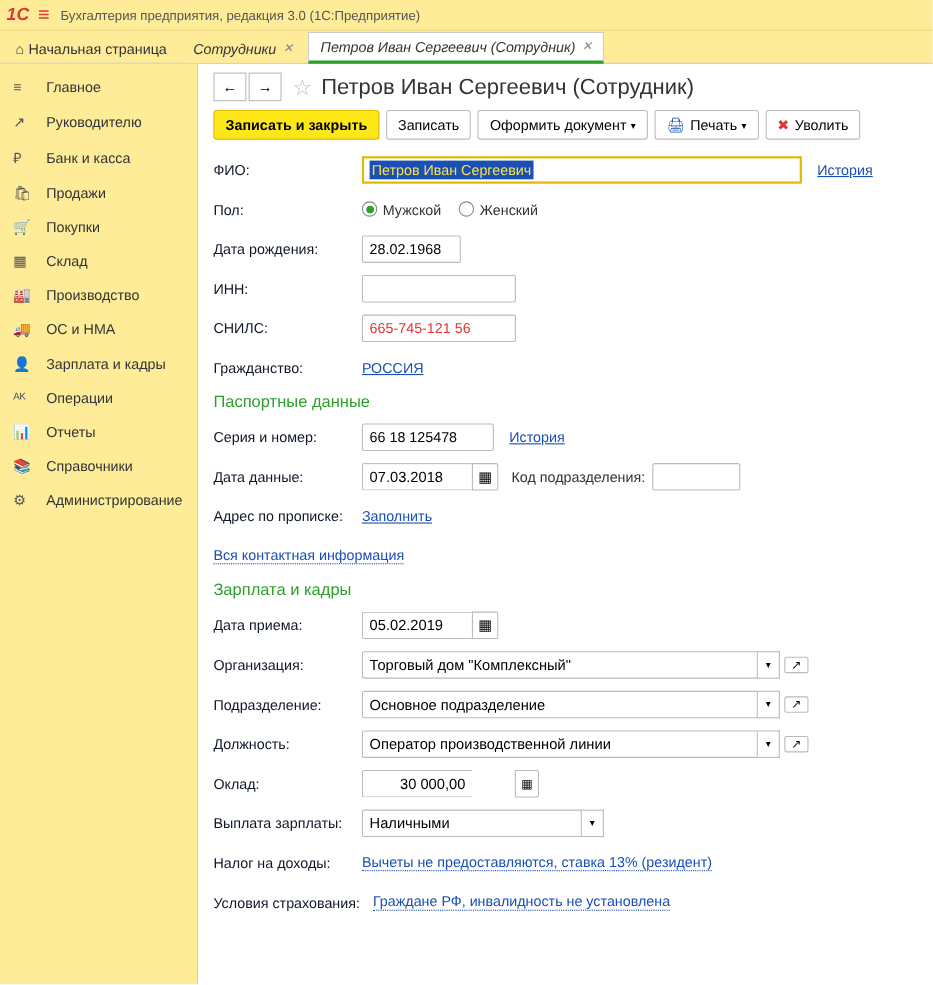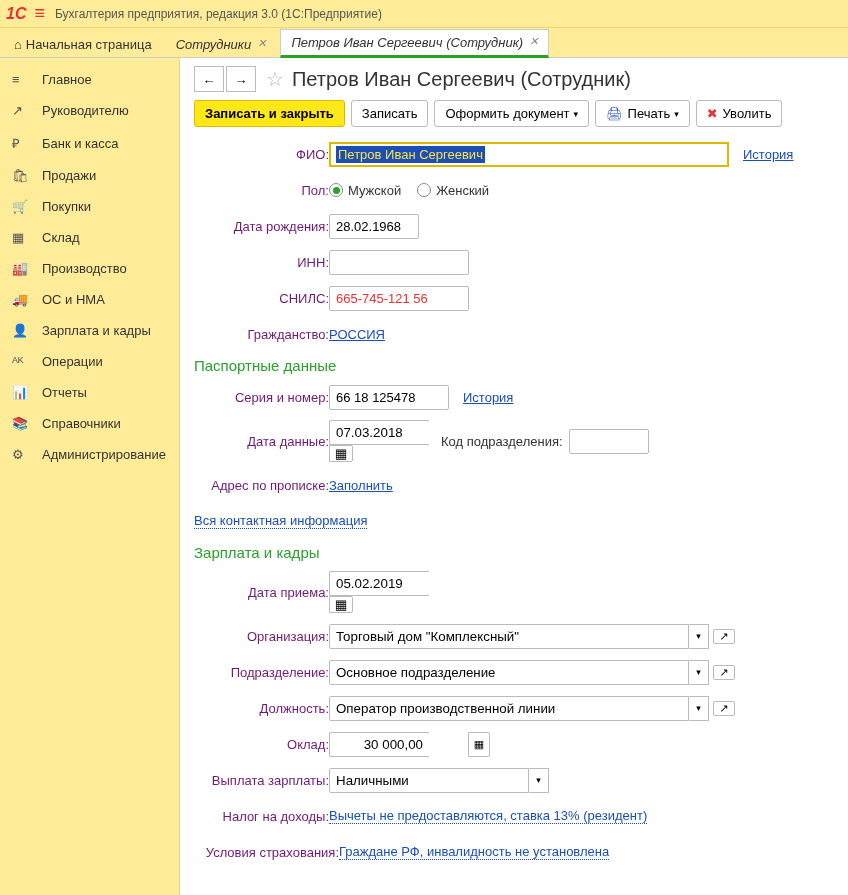--- a/index.html
+++ b/index.html
@@ -29,34 +29,34 @@
 .page-title { font-size: 20px; color: #333; }
 
 .toolbar { display: flex; align-items: center; margin-bottom: 14px; gap: 6px; }
 .btn { border: 1px solid #bbb; background: #fff; padding: 5px 10px; cursor: pointer; border-radius: 3px; font-size: 13px; display:inline-flex; align-items:center; }
 .btn-primary { background: #ffe817; border: 1px solid #e0b800; font-weight: bold; }
 .btn .caret { margin-left: 4px; font-size: 9px; }
 .btn-icon { margin-right: 5px; }
 .danger-icon { color: #e63333; }
 
 .form-row { display: flex; align-items: center; margin-bottom: 10px; min-height: 26px; }
-.form-label { width: 135px; color: #701a75; text-align: right; }
+.form-label { width: 135px; color: #0f172a; }
 .input { border: 1px solid #bbb; padding: 4px 6px; font-size: 13px; border-radius: 2px; }
 .input-focus { border: 2px solid #e0b800; padding: 3px 5px; width: 400px; }
 .input-focus .sel { background: #1a4fb5; color: #fde047; padding: 1px 2px; }
 .radio-group { display: flex; align-items: center; gap: 16px; }
 .radio { display: flex; align-items: center; gap: 5px; cursor: pointer; }
 .radio-circle { width: 14px; height: 14px; border: 1px solid #888; border-radius: 50%; display: inline-flex; align-items: center; justify-content: center; }
 .radio-circle.checked::after { content: ''; width: 7px; height: 7px; background: #2ca02c; border-radius: 50%; }
 .link { color: #1a4fb5; text-decoration: underline; cursor: pointer; }
 .link-dotted { color: #1a4fb5; border-bottom: 1px dotted #1a4fb5; cursor: pointer; text-decoration: none; }
 .red-text { color: #e63333 !important; }
 .section-title { color: #2ca02c; font-size: 15px; margin: 10px 0 10px 0; }
 .textarea { border: 1px solid #bbb; padding: 6px; width: 360px; height: 44px; resize: none; font-family: inherit; font-size: 13px; }
-.date-wrap { display: flex; flex-direction: column; }
+.date-wrap { display: flex; }
 .date-input { width: 100px; border: 1px solid #bbb; border-right: none; padding: 4px 6px; border-radius: 2px 0 0 2px; }
 .date-btn { border: 1px solid #bbb; width: 24px; background: #fff; cursor: pointer; border-radius: 0 2px 2px 0; }
 .select-wrap { display: flex; width: 380px; }
 .select-input { flex: 1; border: 1px solid #bbb; padding: 4px 6px; border-radius: 2px 0 0 2px; }
 .select-btn { border: 1px solid #bbb; border-left: none; width: 20px; background: #fff; cursor: pointer; font-size: 9px; }
 .select-ext { border: 1px solid #bbb; width: 22px; background: #fff; cursor: pointer; margin-left: 4px; border-radius: 2px; font-size: 11px; }
 .salary-wrap { display: flex; gap: 39px; }
 .salary-input { width: 100px; text-align: right; border: 1px solid #bbb; border-right: none; padding: 4px 6px; border-radius: 2px 0 0 2px; }
 .calc-btn { border: 1px solid #bbb; width: 22px; background: #fff; cursor: pointer; border-radius: 0 2px 2px 0; font-size: 11px; }
 .pay-select { display: flex; width: 220px; }

